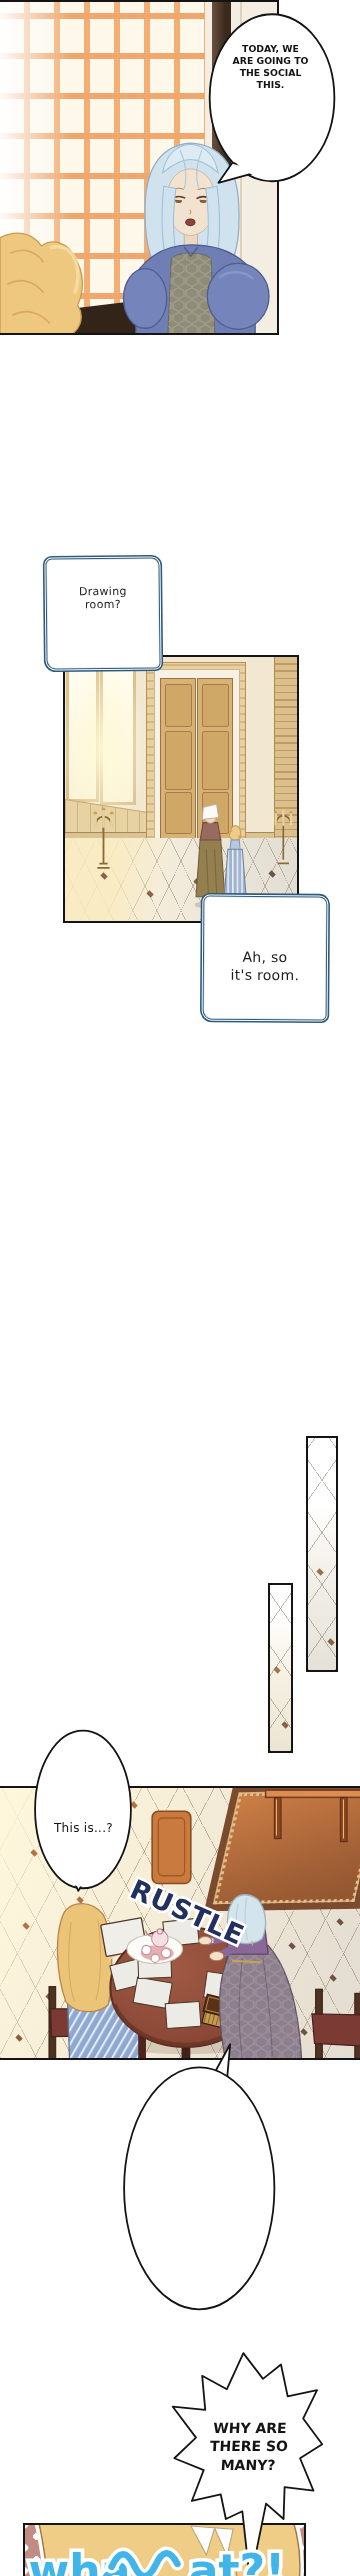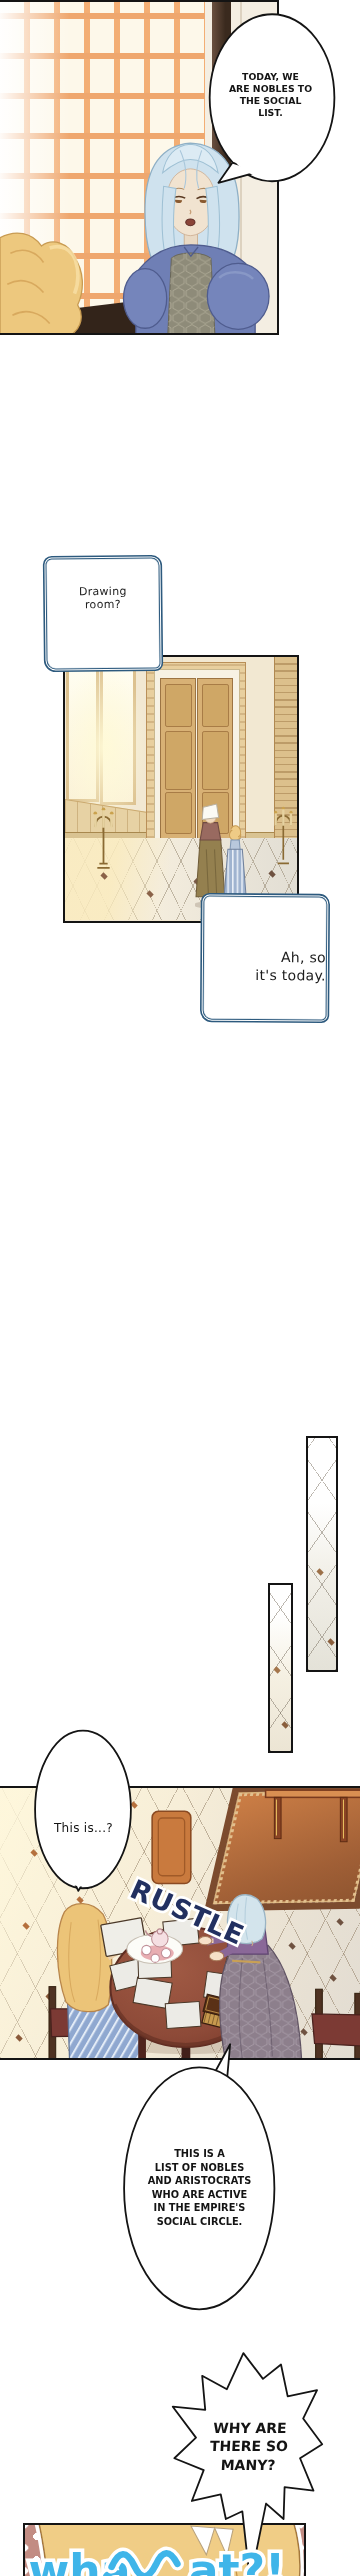--- a/index.html
+++ b/index.html
@@ -159,25 +159,25 @@
       <ellipse cx="52" cy="310" rx="42" ry="58" fill="#7585bb" stroke="#4f5c8e" stroke-width="2.5"></ellipse>
       <path d="M128,210 L141,228 L155,210" fill="none" stroke="#4f5c8e" stroke-width="2.5"></path>
     </svg>
   </div>
 
   <svg class="abs lift" style="left:204px;top:9.3px" width="134" height="178" viewBox="0 0 260 345">
     <ellipse cx="132" cy="172" rx="121" ry="162" fill="#ffffff" stroke="#141414" stroke-width="3.5"></ellipse>
     <polygon points="55,298 28,337 108,315" fill="#ffffff" stroke="#141414" stroke-width="3.5" stroke-linejoin="round"></polygon>
     <ellipse cx="132" cy="172" rx="117" ry="158" fill="#ffffff"></ellipse>
   </svg>
-  <div class="btxt" style="left:210px;top:71px;width:121px;font-size:9.3px;line-height:1.3;">
+  <div class="btxt" style="left:210px;top:43px;width:121px;font-size:9.3px;line-height:1.3;">
     <div>TODAY, WE</div>
-    <div>ARE NOBLES TO</div>
+    <div>ARE GOING TO</div>
     <div>THE SOCIAL</div>
-    <div>LIST.</div>
+    <div>THIS.</div>
   </div>
 
   <div class="caption" style="left:46px;top:558px;width:114px;height:111px;transform:rotate(-.6deg);padding-top:27px;">
     <div class="casual" style="font-size:11px;line-height:1.18;">
       <div>Drawing</div>
       <div>room?</div>
     </div>
   </div>
 
   <div id="panel2" class="panel">
@@ -242,24 +242,24 @@
       <path d="M16,8 L42,2 L46,28 L14,32 Z" fill="#fbfaf4" stroke="#b8b0a0" stroke-width="2"></path>
       <path d="M22,90 L26,176 M38,90 L42,176" stroke="rgba(80,64,36,.4)" stroke-width="2"></path>
 
       <circle cx="78" cy="62" r="11" fill="#eecb86" stroke="#c89b52" stroke-width="2"></circle>
       <path d="M70,72 L86,72 L88,92 L68,92 Z" fill="#b8c8dc" stroke="#8098b4" stroke-width="2"></path>
       <path d="M64,90 L92,90 L102,214 L54,214 Z" fill="url(#skirtstripe)" stroke="#70819c" stroke-width="2"></path>
       <path d="M70,50 C74,42 84,42 88,52 C90,58 88,64 84,66" fill="#eecb86" stroke="#c89b52" stroke-width="2"></path>
     </svg>
   </div>
 
-  <div class="caption" style="left:203px;top:896px;width:124px;height:124px;transform:rotate(.4deg);padding-top:52px;text-align:right;">
+  <div class="caption" style="left:203px;top:896px;width:124px;height:124px;transform:rotate(.4deg);padding-top:52px;">
     <div class="casual" style="font-size:14px;line-height:1.25;">
       <div>Ah, so</div>
-      <div>it's today.</div>
+      <div>it's room.</div>
     </div>
   </div>
 
   <div id="stripA" class="strip">
     <div class="striplines"></div>
     <div class="dia" style="left:9.3px;top:131px;background:#9c7048;"></div>
     <div class="dia" style="left:19.6px;top:201px;background:#8a5f3d;"></div>
   </div>
   <div id="stripB" class="strip">
     <div class="striplines"></div>
@@ -397,28 +397,20 @@
   </svg>
   <div class="btxt casual" style="left:37px;top:1821px;width:93px;font-size:12px;">
     <div>This is...?</div>
   </div>
 
   <svg class="abs lift" style="left:121px;top:2038px" width="157" height="273" viewBox="0 0 305 530">
     <polygon points="176,78 212,12 205,92" fill="#ffffff" stroke="#141414" stroke-width="3.5" stroke-linejoin="round"></polygon>
     <ellipse cx="152" cy="292" rx="146" ry="235" fill="#ffffff" stroke="#141414" stroke-width="3.5"></ellipse>
     <ellipse cx="152" cy="292" rx="142" ry="231" fill="#ffffff"></ellipse>
   </svg>
-  <div class="btxt" style="left:130px;top:2147px;width:139px;font-size:9.8px;line-height:1.38;">
-    <div>THIS IS A</div>
-    <div>LIST OF NOBLES</div>
-    <div>AND ARISTOCRATS</div>
-    <div>WHO ARE ACTIVE</div>
-    <div>IN THE EMPIRE'S</div>
-    <div>SOCIAL CIRCLE.</div>
-  </div>
 
   <div id="panel4" class="panel">
     <svg class="abs" style="left:0;top:0" width="283" height="403" viewBox="0 0 549 783">
       <defs>
         <linearGradient id="papergrad" x1="0" y1="0" x2="1" y2="1">
           <stop offset="0%" stop-color="#d3c7d2"></stop>
             <stop offset="100%" stop-color="#b4a8ba"></stop>
         </linearGradient>
         <pattern id="stripeC" width="26" height="26" patternUnits="userSpaceOnUse" patternTransform="rotate(35)">
           <rect width="26" height="26" fill="#abc7e0"></rect>

